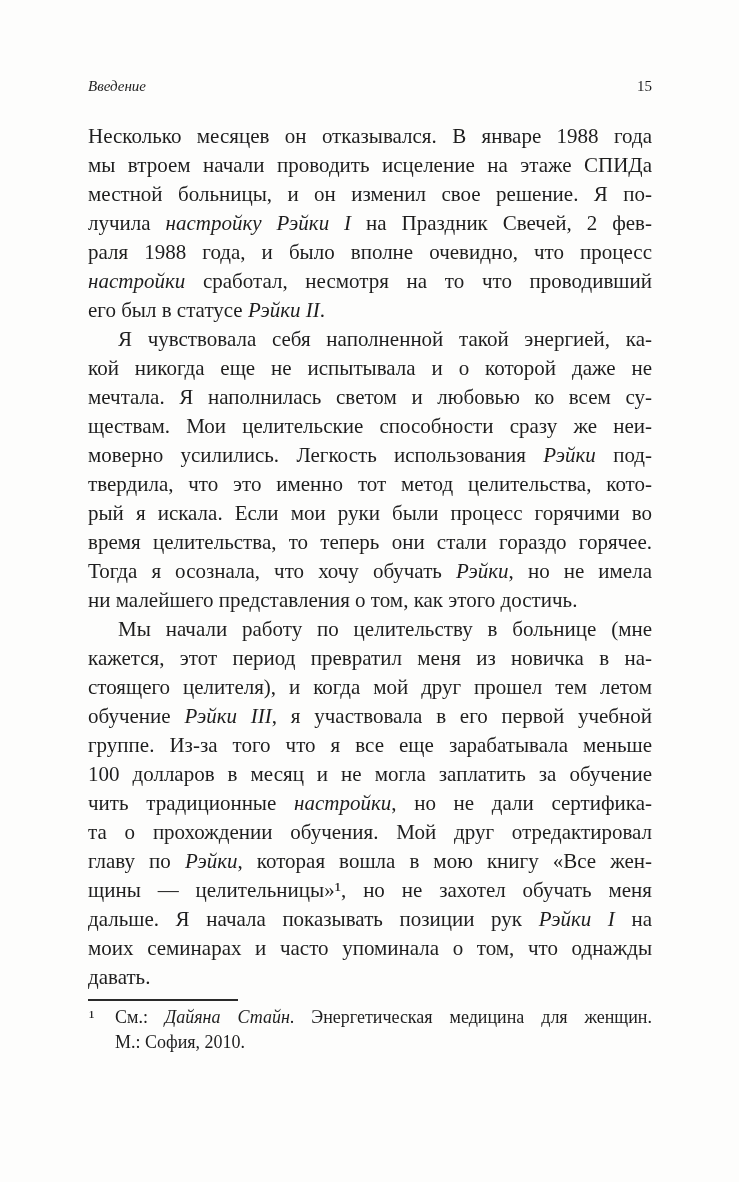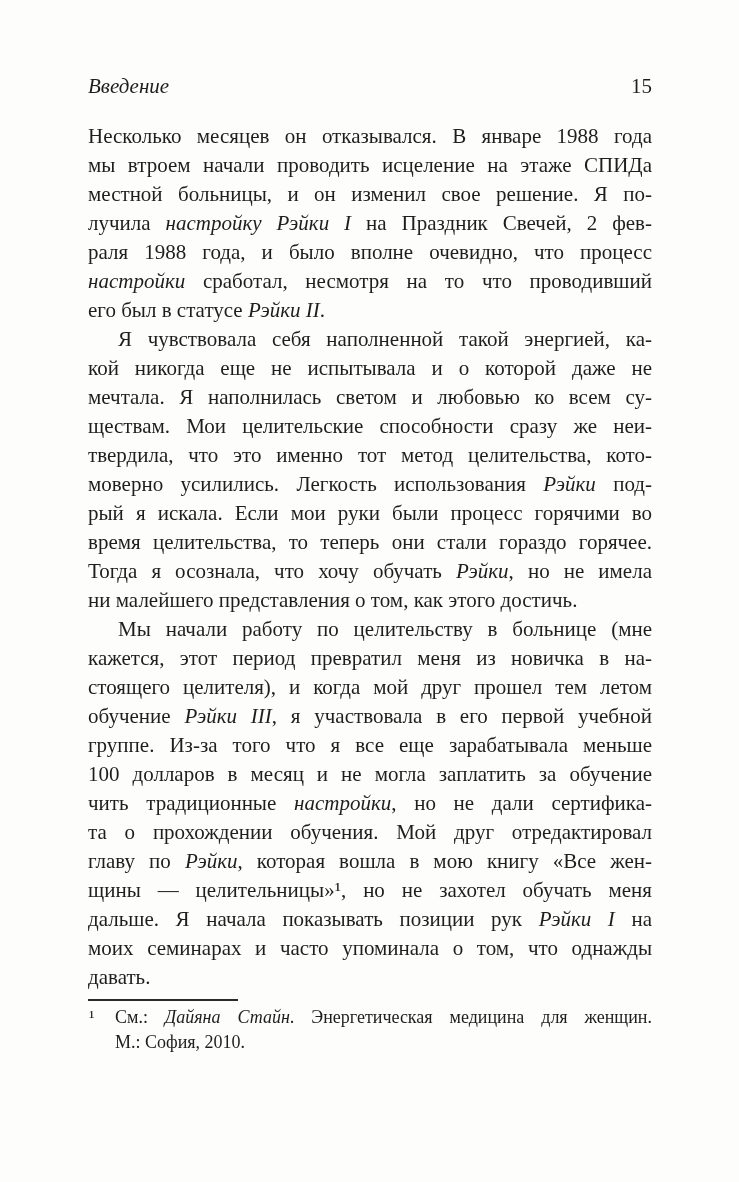--- a/index.html
+++ b/index.html
@@ -19,21 +19,21 @@
     left: 88px;
     top: 74px;
     width: 564px;
   }
   .page-header {
     display: flex;
     justify-content: space-between;
     align-items: baseline;
     height: 24px;
     line-height: 24px;
-    font-size: 21px;
+    font-size: 15px;
     margin-bottom: 24px;
   }
   .running-head { font-style: italic; }
   .page-number { font-style: normal; }
   .body-text { font-size: 21px; margin-top: 14px; }
   .line {
     height: 29px;
     line-height: 29px;
     overflow: hidden;
     text-align: justify;
@@ -93,22 +93,22 @@
         <div class="line"><span>мы втроем начали проводить исцеление на этаже СПИДа</span></div>
         <div class="line"><span>местной больницы, и он изменил свое решение. Я по-</span></div>
         <div class="line"><span>лучила </span><i>настройку Рэйки I</i><span> на Праздник Свечей, 2 фев-</span></div>
         <div class="line"><span>раля 1988 года, и было вполне очевидно, что процесс</span></div>
         <div class="line"><i>настройки</i><span> сработал, несмотря на то что проводивший</span></div>
         <div class="line last"><span>его был в статусе </span><i>Рэйки II</i><span>.</span></div>
         <div class="line indent"><span>Я чувствовала себя наполненной такой энергией, ка-</span></div>
         <div class="line"><span>кой никогда еще не испытывала и о которой даже не</span></div>
         <div class="line"><span>мечтала. Я наполнилась светом и любовью ко всем су-</span></div>
         <div class="line"><span>ществам. Мои целительские способности сразу же неи-</span></div>
+        <div class="line"><span>моверно усилились. Легкость использования </span><i>Рэйки</i><span> под-</span></div>
         <div class="line"><span>твердила, что это именно тот метод целительства, кото-</span></div>
-        <div class="line"><span>моверно усилились. Легкость использования </span><i>Рэйки</i><span> под-</span></div>
         <div class="line"><span>рый я искала. Если мои руки были процесс горячими во</span></div>
         <div class="line"><span>время целительства, то теперь они стали гораздо горячее.</span></div>
         <div class="line"><span>Тогда я осознала, что хочу обучать </span><i>Рэйки</i><span>, но не имела</span></div>
         <div class="line last"><span>ни малейшего представления о том, как этого достичь.</span></div>
         <div class="line indent"><span>Мы начали работу по целительству в больнице (мне</span></div>
         <div class="line"><span>кажется, этот период превратил меня из новичка в на-</span></div>
         <div class="line"><span>стоящего целителя), и когда мой друг прошел тем летом</span></div>
         <div class="line"><span>обучение </span><i>Рэйки III</i><span>, я участвовала в его первой учебной</span></div>
         <div class="line"><span>группе. Из-за того что я все еще зарабатывала меньше</span></div>
         <div class="line"><span>100 долларов в месяц и не могла заплатить за обучение</span></div>

